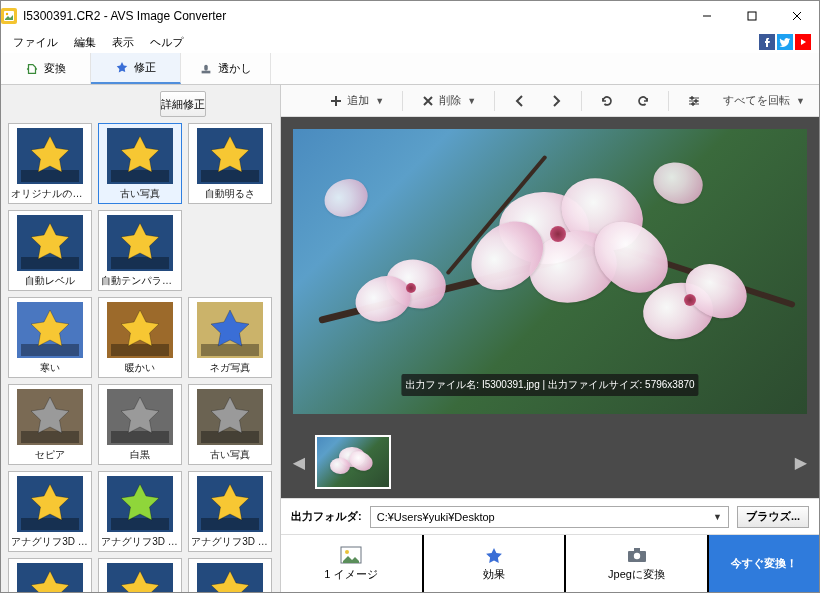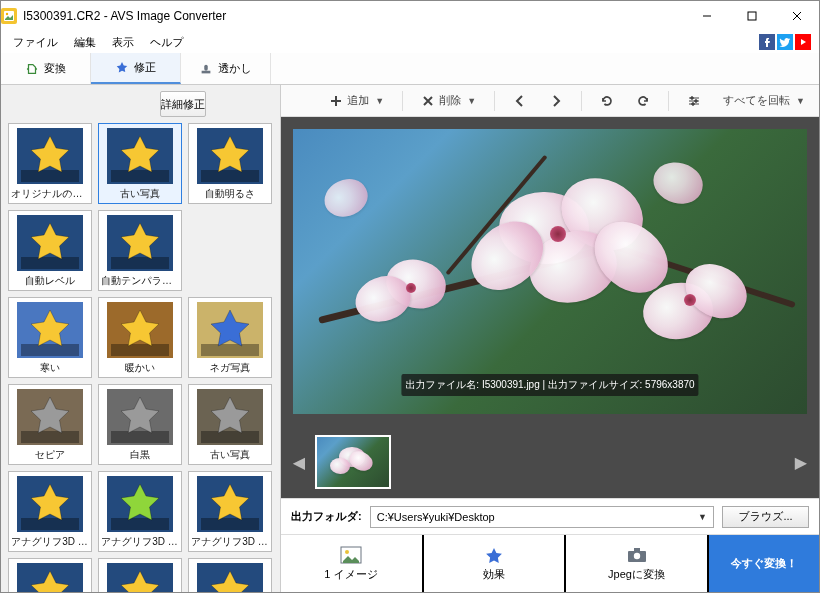--- a/index.html
+++ b/index.html
@@ -33,21 +33,21 @@
 .sep { width: 1px; height: 20px; background: #ddd; margin: 0 4px; }
 .preview { flex: 1; background: #4a4a4a; display: flex; align-items: center; justify-content: center; position: relative; padding: 12px; }
 .pimg { width: 100%; height: 100%; background: #4a4a4a; position: relative; overflow: hidden; }
 .infobar { position: absolute; bottom: 18px; left: 50%; transform: translateX(-50%); background: rgba(20,20,20,.75); color: #fff; font-size: 10px; padding: 4px 4px; border-radius: 2px; white-space: nowrap; }
 .filmstrip { height: 72px; background: #4a4a4a; display: flex; align-items: center; padding: 0 10px; gap: 8px; }
 .navarr { width: 16px; height: 40px; display: flex; align-items: center; justify-content: center; color: #bbb; font-size: 16px; }
 .fsthumb { width: 76px; height: 54px; border: 2px solid #fff; background: #333; overflow: hidden; }
 .outputbar { height: 36px; display: flex; align-items: center; padding: 0 10px; gap: 8px; border-top: 1px solid #ddd; }
 .outlbl { font-weight: bold; min-width: 70px; }
 .outpath { flex: 1; height: 22px; border: 1px solid #aaa; background: #fff; display: flex; align-items: center; padding: 0 6px; justify-content: space-between; }
-.browse { height: 22px; width: 87px; background: linear-gradient(#fdfdfd,#e8e8e8); border: 1px solid #aaa; display: flex; align-items: center; justify-content: center; }
+.browse { height: 22px; width: 72px; background: linear-gradient(#fdfdfd,#e8e8e8); border: 1px solid #aaa; display: flex; align-items: center; justify-content: center; font-weight: bold; }
 .bottombar { height: 58px; display: flex; border-top: 1px solid #ddd; }
 .bcell { flex: 1; display: flex; flex-direction: column; align-items: center; justify-content: center; gap: 3px; border-right: 2px solid #000000; }
 .bicon { width: 22px; height: 18px; }
 .blab { font-size: 11px; }
 .convert { width: 110px; background: #2f7bdc; color: #fff; font-weight: bold; display: flex; align-items: center; justify-content: center; font-size: 12px; }
 
 .flower-bg { position:absolute; inset:0; background: linear-gradient(135deg,#4a8bbf 0%,#5b9fc9 20%,#3a6a3c 55%,#2c4b2f 100%); }
 .petal { position:absolute; border-radius:50% 50% 48% 52%; background: radial-gradient(circle at 35% 40%,#fff 0%,#f6e4ee 35%,#e8bcd4 70%,#d898bd 100%); transform-origin:center; opacity:.96; box-shadow:0 1px 3px rgba(0,0,0,.15);}
 .pcen { position:absolute; background: radial-gradient(circle,#8a2c44 0%,#b8456a 60%,#d6789a 100%); border-radius:50%; }
 .branch { position:absolute; background:#3a2a22; border-radius:3px; transform-origin:left center;}

